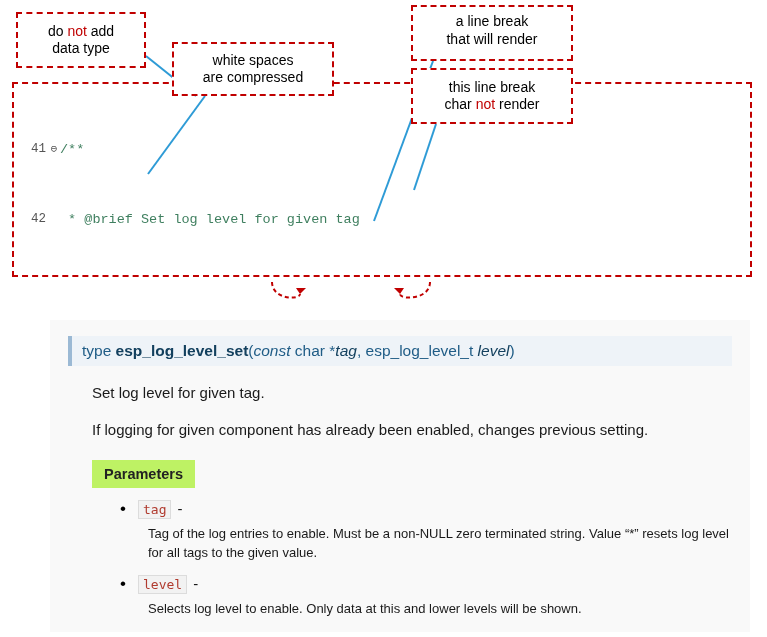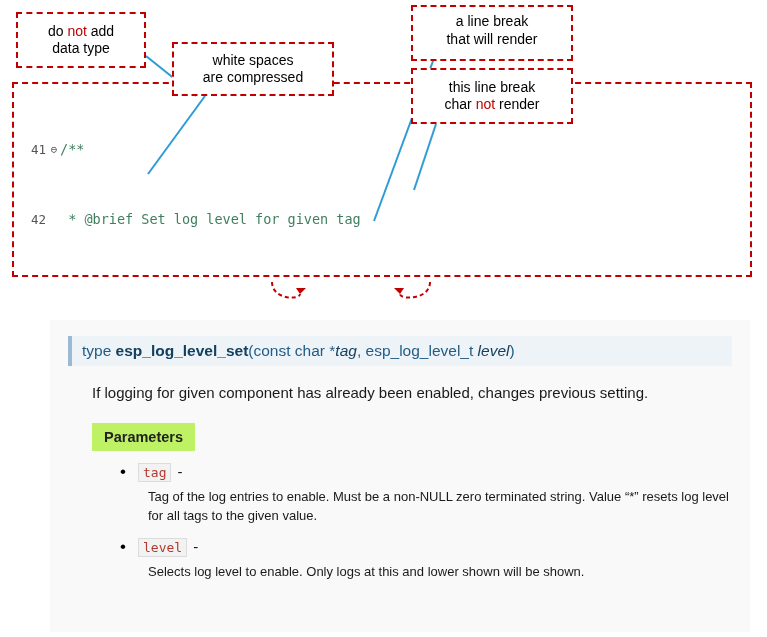--- a/index.html
+++ b/index.html
@@ -96,20 +96,21 @@
     font-family: "DejaVu Sans Mono", "Liberation Mono", monospace;
     font-size: 13.5px;
     line-height: 17.6px;
     padding: 4px 0 0 0;
     white-space: pre;
   }
   .code-line {
     display: flex;
     align-items: center;
     height: 17.6px;
+    font-family: Liberation Mono, monospace;
   }
   .lineno {
     width: 32px;
     text-align: right;
     color: #555555;
     font-size: 12.5px;
     flex: 0 0 32px;
     padding-right: 2px;
     user-select: none;
   }
@@ -149,20 +150,21 @@
     border-left: 4px solid #9bb9d4;
     font-size: 15.5px;
     color: #1f5c86;
     font-family: "Liberation Sans", sans-serif;
   }
   #doc-signature .sig-name {
     font-weight: bold;
     color: #13405e;
   }
   #doc-signature .sig-kw {
+    font-style: italic;
     color: #1f5c86;
   }
   #doc-signature .sig-param {
     font-style: italic;
     color: #13405e;
   }
   .doc-para {
     margin: 16px 18px 0 42px;
     font-size: 15px;
     line-height: 1.4;
@@ -296,36 +298,37 @@
 
     
 
   </div>
 </div>
 
 <div id="doc-panel">
 
   <div id="doc-signature"><span>type </span><span class="sig-name">esp_log_level_set</span><span>(</span><span class="sig-kw">const</span><span> char *</span><span class="sig-param">tag</span><span>, </span><span>esp_log_level_t </span><span class="sig-param">level</span><span>)</span></div>
 
+  <div class="doc-para">Set log level for given tag.</div>
   <div class="doc-para">If logging for given component has already been enabled, changes previous setting.</div>
 
   <div id="doc-params-header">Parameters</div>
 
   <ul class="doc-list">
     <li class="doc-list-item">
       <div class="bullet-row">
         <span class="bullet">•</span>
         <span class="param-code">tag</span>
         <span class="param-dash">-</span>
       </div>
       <div class="param-desc">Tag of the log entries to enable. Must be a non-NULL zero terminated string. Value “*” resets log level for all tags to the given value.</div>
     </li>
     <li class="doc-list-item">
       <div class="bullet-row">
         <span class="bullet">•</span>
         <span class="param-code">level</span>
         <span class="param-dash">-</span>
       </div>
-      <div class="param-desc">Selects log level to enable. Only logs at this and lower shown will be shown.</div>
+      <div class="param-desc">Selects log level to enable. Only data at this and lower levels will be shown.</div>
     </li>
   </ul>
 
 </div>
 
 </body></html>

